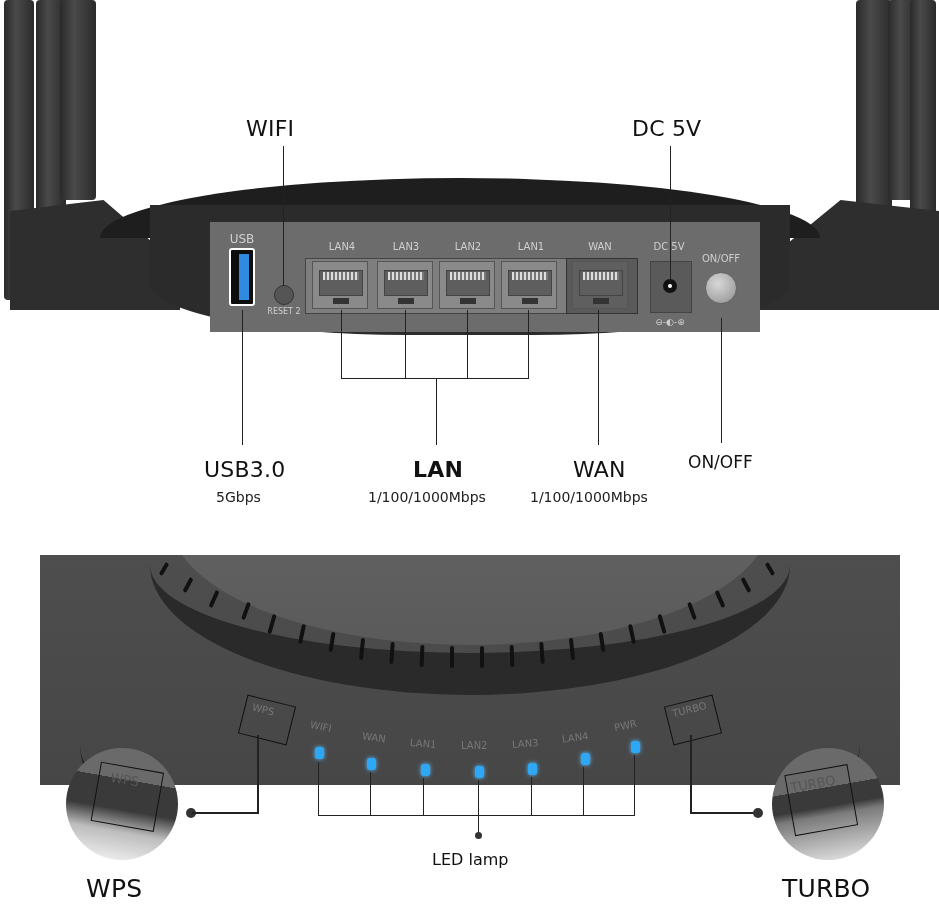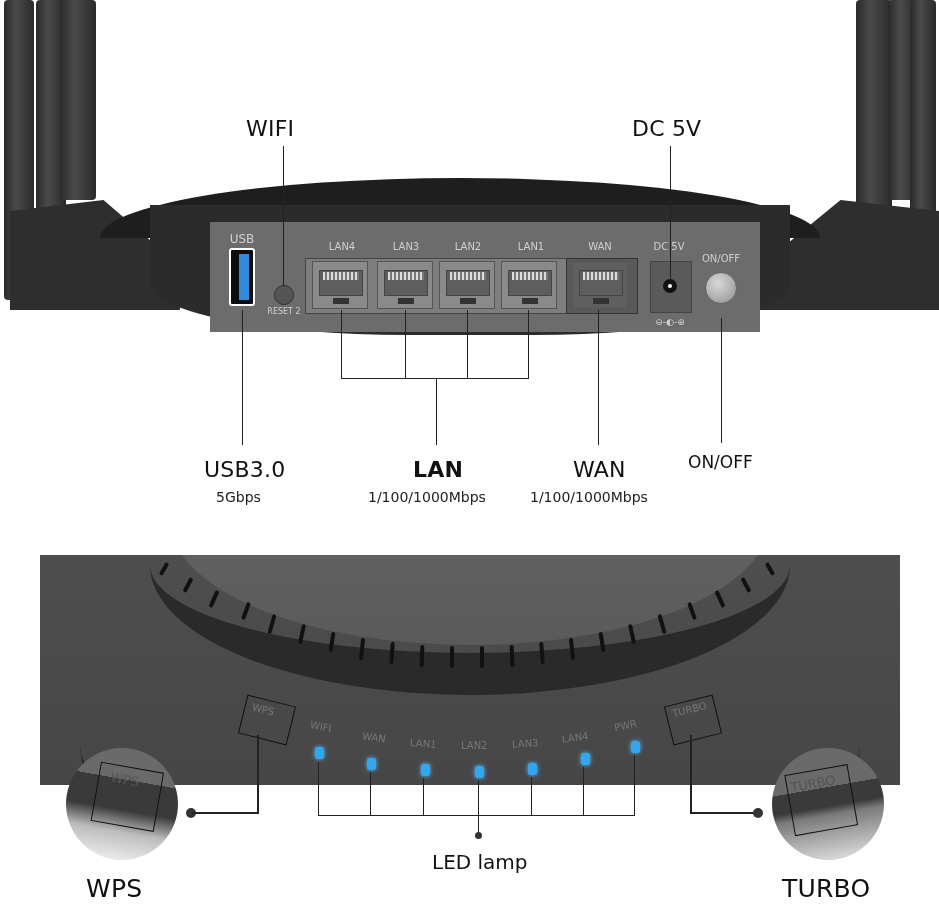--- a/index.html
+++ b/index.html
@@ -176,21 +176,21 @@
 
 <div class="line" style="left:318px;top:762px;width:1px;height:54px;"></div>
 <div class="line" style="left:370px;top:772px;width:1px;height:44px;"></div>
 <div class="line" style="left:423px;top:778px;width:1px;height:38px;"></div>
 <div class="line" style="left:478px;top:780px;width:1px;height:56px;"></div>
 <div class="line" style="left:531px;top:777px;width:1px;height:39px;"></div>
 <div class="line" style="left:583px;top:767px;width:1px;height:49px;"></div>
 <div class="line" style="left:634px;top:755px;width:1px;height:61px;"></div>
 <div class="line" style="left:318px;top:815px;width:317px;height:1px;"></div>
 <div class="dot" style="left:475px;top:832px;width:7px;height:7px;"></div>
-<div class="callout med" style="left:432px;top:850px;font-size:20px;">LED lamp</div>
+<div class="callout med" style="left:432px;top:850px;font-size:16px;">LED lamp</div>
 
 <div class="abs" style="left:66px;top:748px;width:112px;height:112px;border-radius:50%;overflow:hidden;background:linear-gradient(180deg,#6a6a6a 0%,#6a6a6a 28%,#3a3a3a 28%,#3a3a3a 55%,#bdbdbd 75%,#eaeaea 100%);transform:rotate(10deg);">
   <div class="abs" style="left:28px;top:18px;width:62px;height:58px;border:1px solid #111;"></div>
   <div class="led-label" style="left:40px;top:24px;font-size:13px;color:#555;">WPS</div>
 </div>
 <div class="dot" style="left:186px;top:808px;"></div>
 <div class="line" style="left:192px;top:812px;width:66px;height:2px;"></div>
 <div class="line" style="left:257px;top:735px;width:2px;height:79px;"></div>
 <div class="callout big" style="left:86px;top:874px;font-size:25px;">WPS</div>
 

